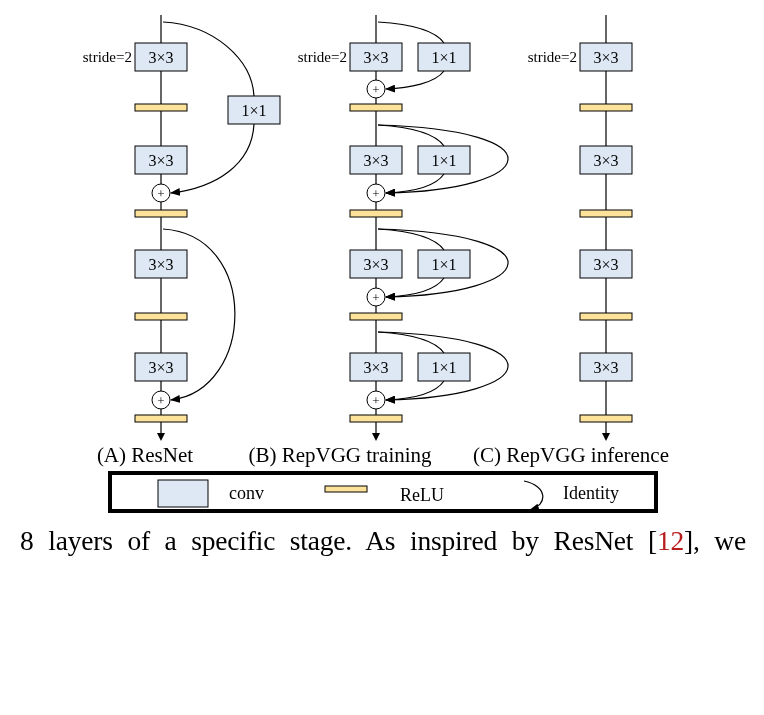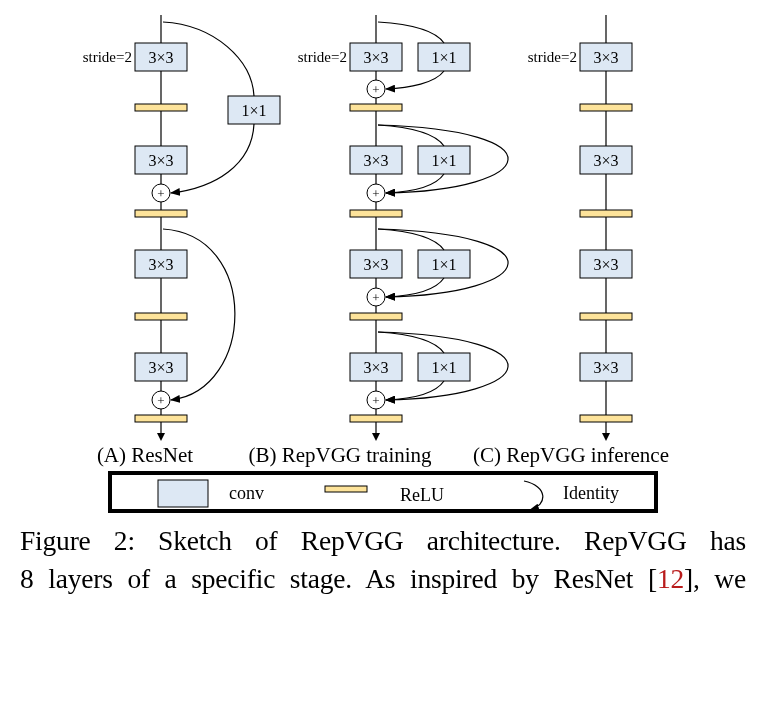--- a/index.html
+++ b/index.html
@@ -118,15 +118,14 @@
     <rect id="legend-conv" x="158" y="480" width="50" height="27" stroke="#000" stroke-width="1" fill="#dde8f4"></rect>
     <text x="229" y="499" font-size="18" font-family="Liberation Serif, serif">conv</text>
     <rect id="legend-relu" x="325" y="486" width="42" height="6" stroke="#000" stroke-width="1" fill="#fde39a"></rect>
     <text x="400" y="501" font-size="18" font-family="Liberation Serif, serif">ReLU</text>
     <path d="M524,481 C548,486 548,505 530,510" fill="none" stroke="#000" stroke-width="1.2" marker-end="url(#arrowhead)"></path>
     <text x="563" y="499" font-size="18" font-family="Liberation Serif, serif">Identity</text>
   </g>
 </svg>
 
 <div class="caption">
-  <span class="line">Figure 2:  Sketch of RepVGG architecture.  RepVGG has</span>
   <span class="line"><span>8 layers of a specific stage.  As inspired by ResNet [</span><span class="cite">12</span><span>], we</span></span>
 </div>
 
 </body></html>

